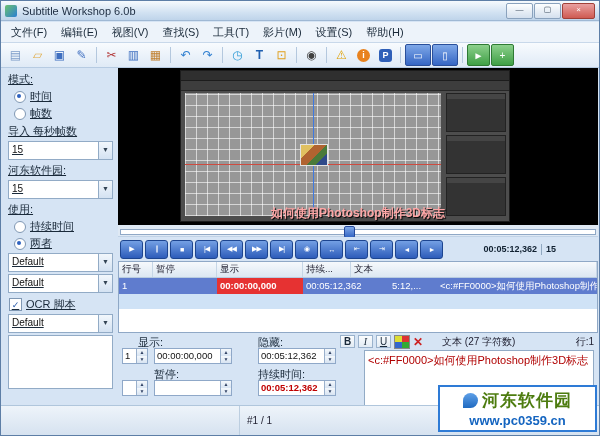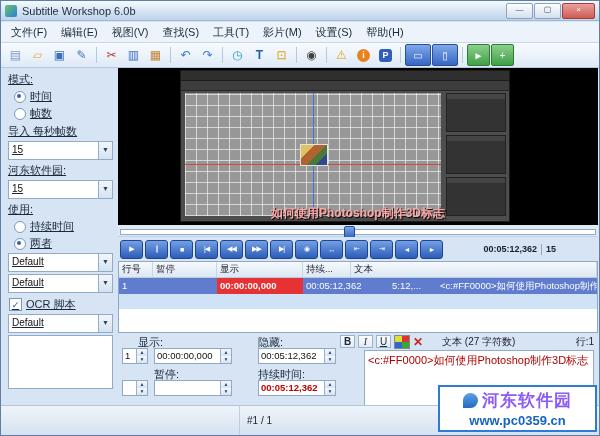--- a/index.html
+++ b/index.html
@@ -117,21 +117,21 @@
   .textbox{position:absolute;left:222px;top:17px;right:2px;bottom:3px;background:#fff;border:1px solid #92abc6;
     padding:2px 3px;color:#b00000;font-size:11px;overflow:hidden;margin-left:24px;}
   
   .statusbar{position:absolute;left:0;right:0;bottom:0;height:30px;background:linear-gradient(#eef4fa,#d6e2f0);
     border-top:1px solid #b0c6dc;display:flex;align-items:center;font-size:10px;color:#223;box-sizing:border-box;}
   .sb1{width:238px;height:100%;border-right:1px solid #bccee0;flex:0 0 auto;}
   .sb2{padding-left:7px;flex:1;}
   
   .watermark{position:absolute;left:437px;top:384px;width:159px;height:47px;background:#fff;border:2px solid #2e7bd6;
     box-sizing:border-box;z-index:60;display:flex;flex-direction:column;align-items:center;justify-content:center;}
-  .wm1{display:flex;align-items:center;gap:4px;font-size:17px;font-weight:bold;color:#8b5cf6;letter-spacing:1px;}
+  .wm1{display:flex;align-items:center;gap:4px;font-size:17px;font-weight:bold;color:#4d7c0f;letter-spacing:1px;}
   .wm-logo{width:15px;height:15px;border-radius:50% 50% 50% 0;background:linear-gradient(#5fa0e8,#1f6ac0);flex:0 0 auto;}
   .wm2{font-size:13px;font-weight:bold;color:#1565c0;margin-top:1px;}
 </style>
 </head>
 <body>
 
 <div class="window">
 
   <div class="titlebar">
     <span class="app-icon"></span>

